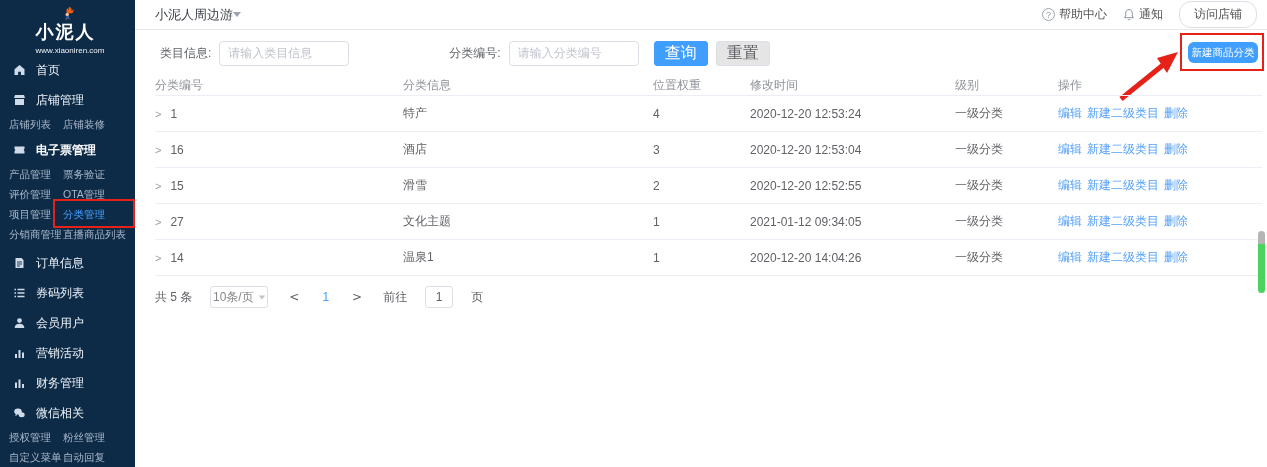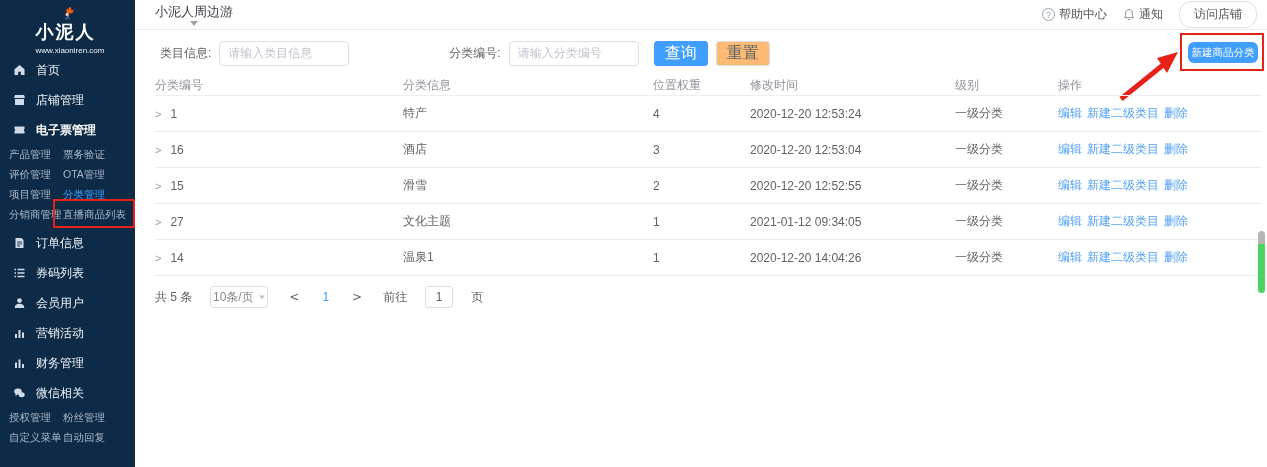--- a/index.html
+++ b/index.html
@@ -16,36 +16,36 @@
   .nav-item { display: flex; align-items: center; height: 30px; padding-left: 13px; font-size: 12px; color: #eef3f9; cursor: pointer; }
   .nav-item.gap-top { margin-top: 3px; }
   .nav-item .ico { width: 14px; margin-right: 9px; display: flex; align-items: center; }
   .sub-row { display: flex; align-items: center; height: 20px; padding-left: 9px; }
   .sub { font-size: 10.5px; color: #a9b7c8; cursor: pointer; }
   .sub.c1 { width: 54px; }
   .sub.sub-active { color: #409eff; }
 
   
   .topbar { position: absolute; left: 135px; top: 0; width: 1132px; height: 30px; background: #fff; border-bottom: 1px solid #e8e8e8; display: flex; align-items: center; }
-  .workspace { margin-left: 20px; font-size: 13px; color: #3a3f45; display: flex; align-items: center; cursor: pointer; flex-direction: column; }
+  .workspace { margin-left: 20px; font-size: 13px; color: #3a3f45; display: flex; align-items: center; cursor: pointer; }
   .caret-down { width: 0; height: 0; border-left: 4px solid transparent; border-right: 4px solid transparent; border-top: 5px solid #9aa3ad; }
   .topbar-right { margin-left: auto; margin-right: 10px; display: flex; align-items: center; gap: 16px; font-size: 12px; color: #555; }
   .tb-item { display: flex; align-items: center; gap: 4px; cursor: pointer; }
   .q-circle { width: 13px; height: 13px; border: 1px solid #9aa3ad; border-radius: 50%; font-size: 9px; color: #9aa3ad; display: flex; align-items: center; justify-content: center; }
   .visit-btn { border: 1px solid #dcdfe6; border-radius: 12px; padding: 4px 14px; font-size: 12px; color: #555; background: #fff; cursor: pointer; }
 
   
   .filter-row { position: absolute; left: 160px; top: 40px; height: 26px; display: flex; align-items: center; font-size: 12px; color: #606266; }
   .f-label { white-space: nowrap; }
   .f-input { width: 130px; height: 25px; border: 1px solid #dcdfe6; border-radius: 4px; margin-left: 8px; padding: 0 8px; font-size: 12px; color: #606266; outline: none; font-family: "Liberation Sans", sans-serif; }
   .f-input::placeholder { color: #c0c4cc; }
   .lbl2 { margin-left: 100px; }
   .btn { height: 25px; border-radius: 3px; font-size: 16px; display: flex; align-items: center; justify-content: center; cursor: pointer; padding: 0 10px; }
   .btn-primary { background: #409eff; color: #fff; border: 1px solid #409eff; margin-left: 15px; }
-  .btn-plain { background: #fdba74; color: #606266; border: 1px solid #dcdfe6; margin-left: 8px; }
+  .btn-plain { background: #e5e5e5; color: #606266; border: 1px solid #dcdfe6; margin-left: 8px; }
 
   
   .create-btn { position: absolute; left: 1188px; top: 42px; width: 70px; height: 21px; background: #409eff; color: #fff; font-size: 10.5px; border: none; border-radius: 6px; display: flex; align-items: center; justify-content: center; cursor: pointer; }
   .anno-box-create { position: absolute; left: 1180px; top: 33px; width: 84px; height: 38px; border: 2px solid #e62117; pointer-events: none; }
   .anno-box-sidebar { position: absolute; left: 53px; top: 199px; width: 82px; height: 29px; border: 2px solid #e62117; pointer-events: none; z-index: 5; }
   .anno-arrow { position: absolute; left: 1105px; top: 46px; width: 85px; height: 60px; pointer-events: none; }
 
   
   .table { position: absolute; left: 155px; top: 76px; width: 1107px; font-size: 12px; }
   .t-head { display: flex; align-items: center; height: 20px; color: #909399; border-bottom: 1px solid #ebeef5; }
@@ -95,20 +95,24 @@
       <span>首页</span>
     </div>
 
     <div class="nav-item">
       <span class="ico">
           <svg width="13" height="12" viewBox="0 0 12 12">
             <path d="M1.5 1 H10.5 L11.5 4 H0.5 Z M1.5 5 H10.5 V11 H1.5 Z M4.5 7 H7.5 V11 H4.5 Z" fill="#cfdbe8"></path>
           </svg>
         </span>
       <span>店铺管理</span>
+    </div>
+    <div class="sub-row">
+      <span class="sub c1">店铺列表</span>
+      <span class="sub">店铺装修</span>
     </div>
 
     <div class="nav-item">
       <span class="ico">
           <svg width="13" height="12" viewBox="0 0 12 12">
             <path d="M1 2.5 H11 V4.8 A1.5 1.5 0 0 0 11 7.2 V9.5 H1 V7.2 A1.5 1.5 0 0 0 1 4.8 Z" fill="#cfdbe8"></path>
           </svg>
         </span>
       <span style="font-weight:bold;color:#fff">电子票管理</span>
     </div>

